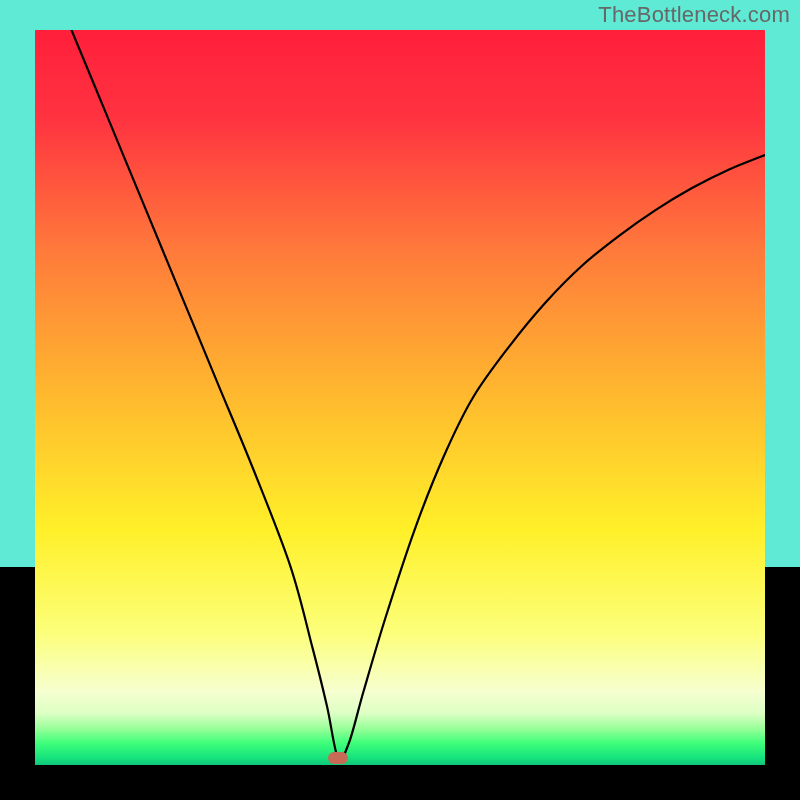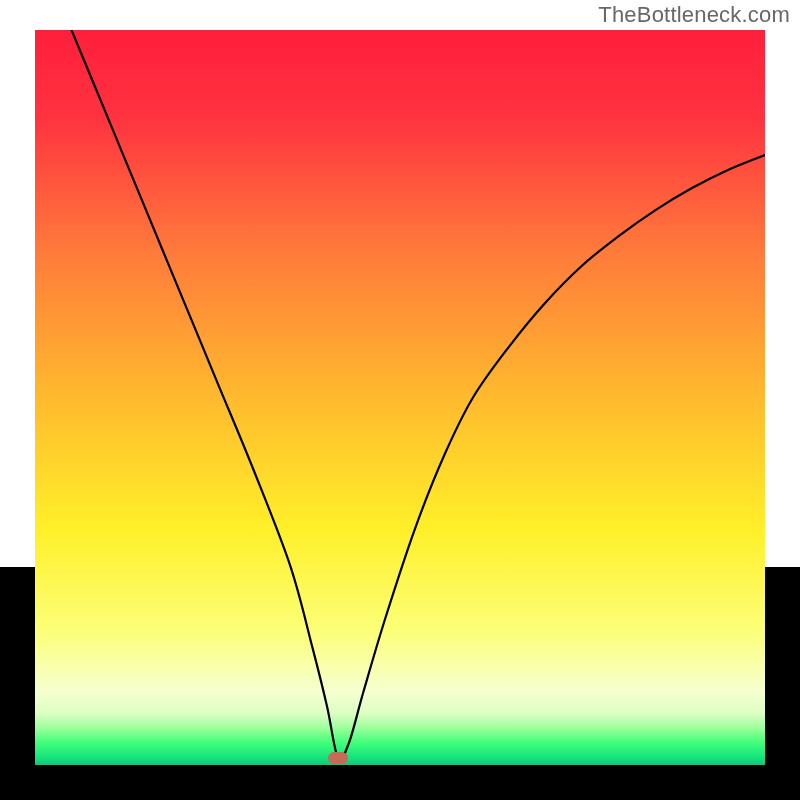--- a/index.html
+++ b/index.html
@@ -9,21 +9,21 @@
     height: 800px;
     background: #000000;
     overflow: hidden;
   }
   .frame {
     position: absolute;
     left: 0;
     top: 0;
     width: 800px;
     height: 567px;
-    background: #ffffff;
+    background: #5eead4;
   }
   .watermark {
     position: absolute;
     top: 2px;
     right: 10px;
     color: #676767;
     font-family: Arial, Helvetica, sans-serif;
     font-size: 22px;
     font-weight: 500;
     letter-spacing: 0.2px;

